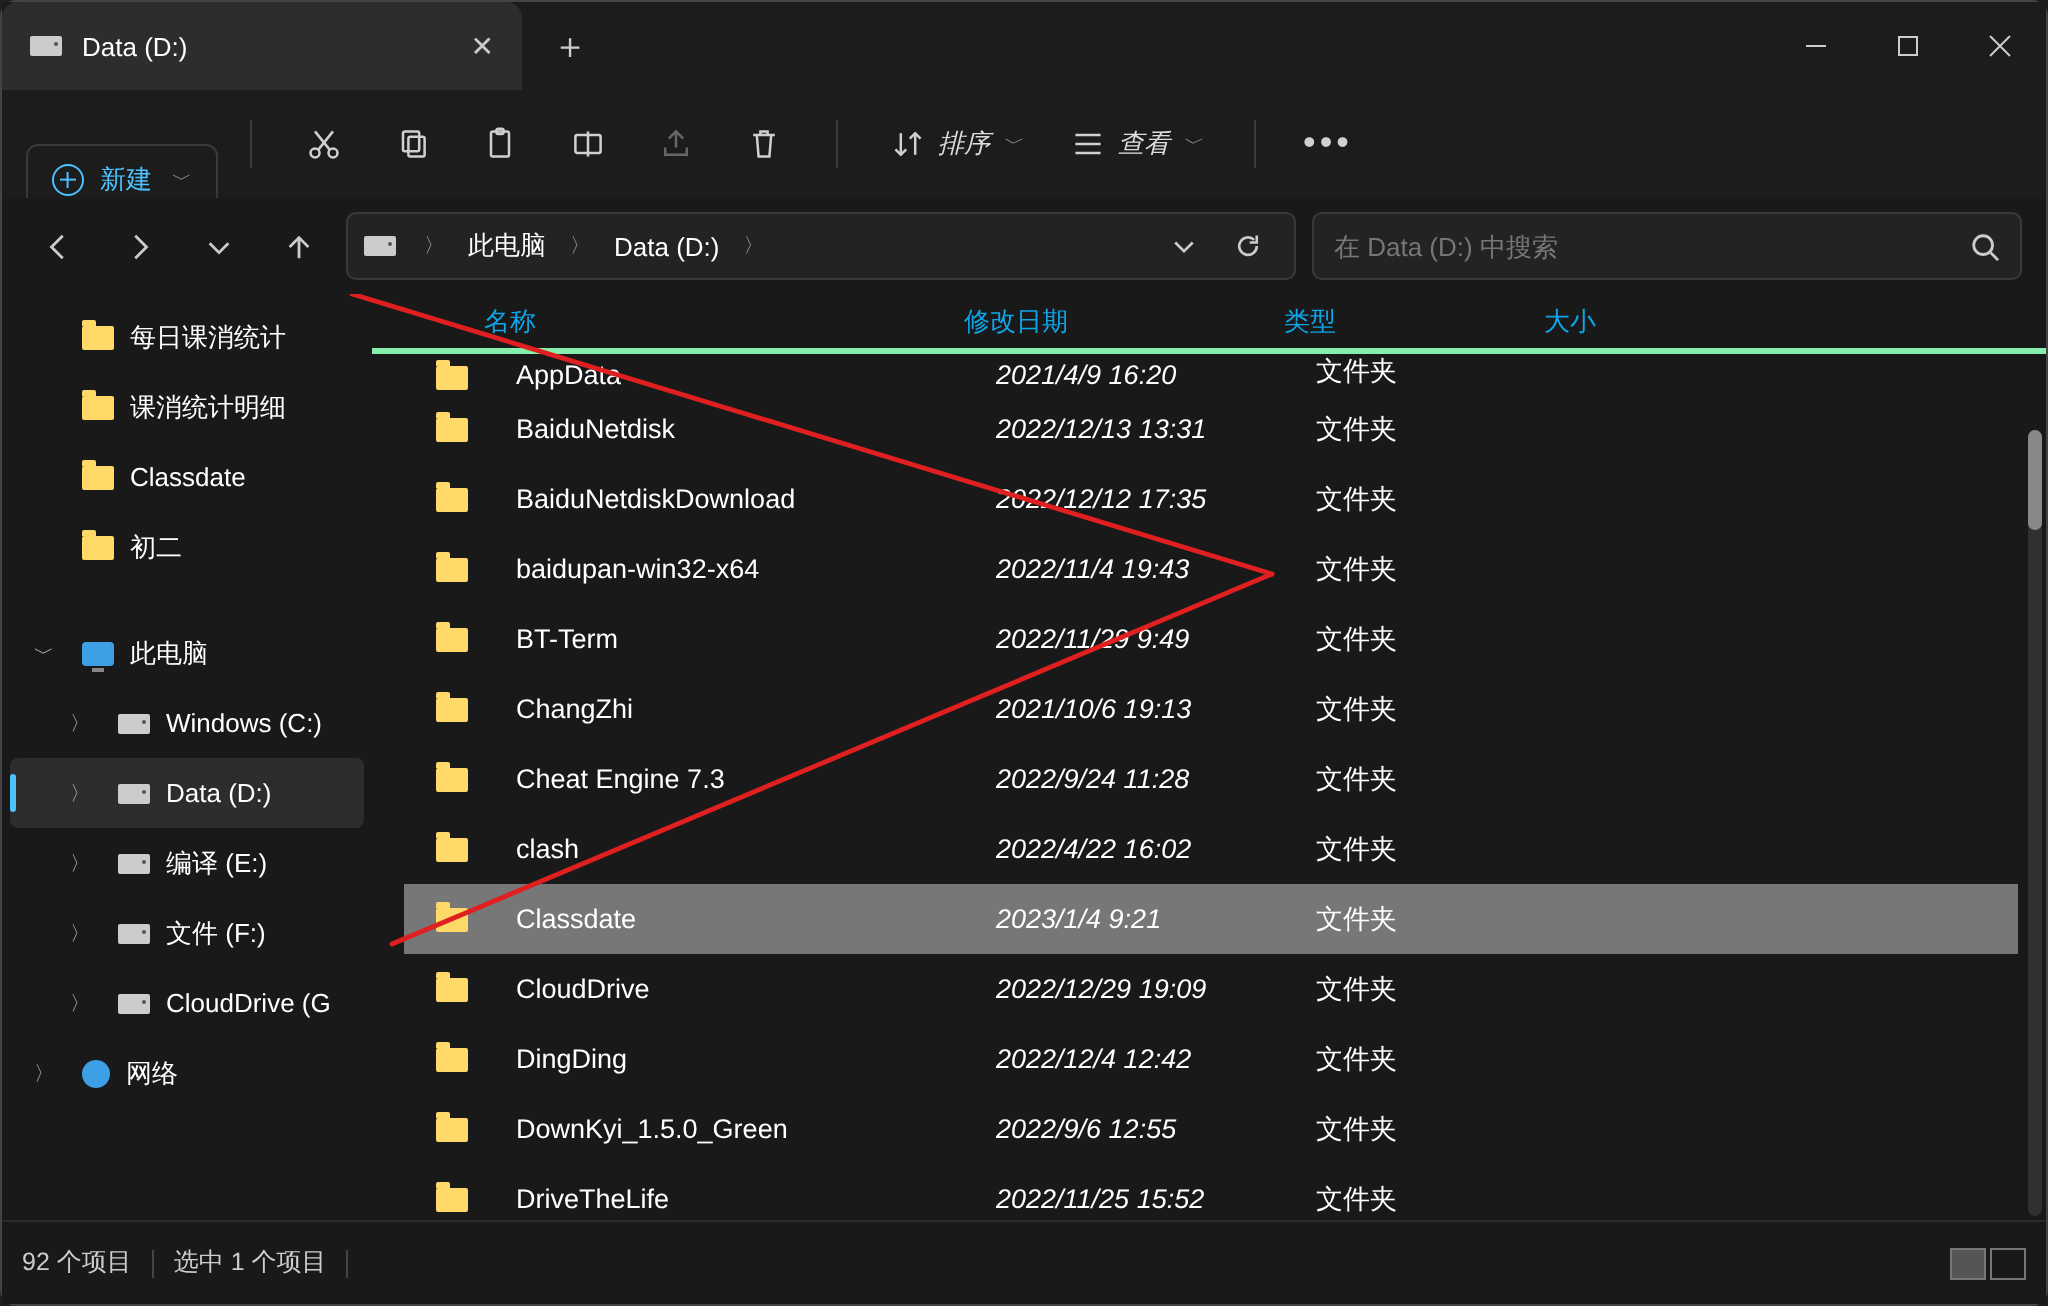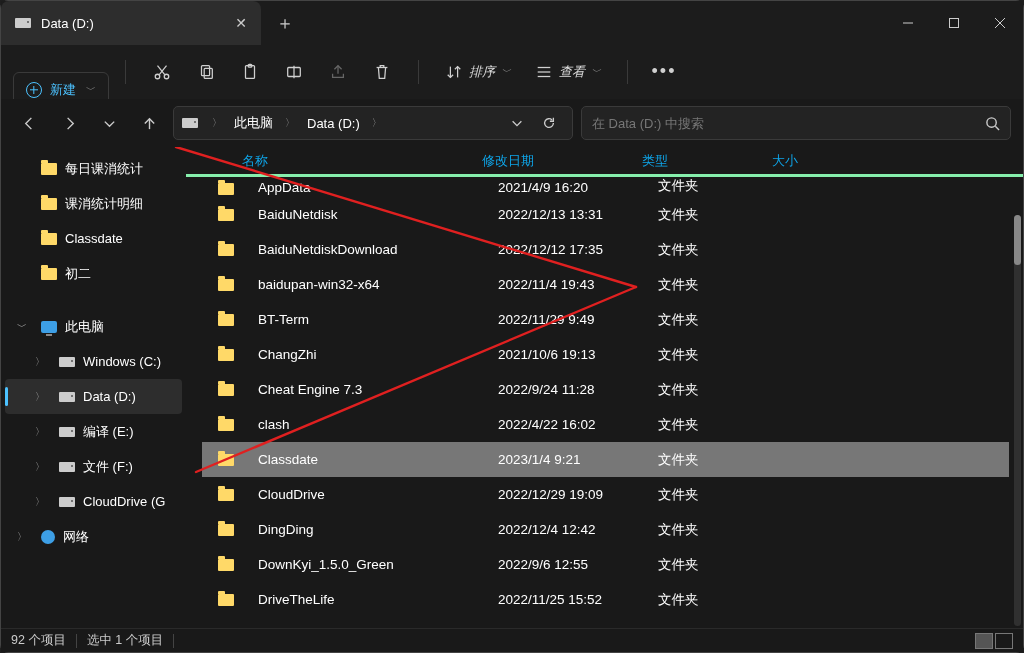--- a/index.html
+++ b/index.html
@@ -34,21 +34,21 @@
   .navbar { height: 48px; display: flex; align-items: center; padding: 8px 12px; gap: 8px; background:#191919; }
   .navbtn { width: 32px; height:32px; display:flex; align-items:center; justify-content:center; color:#ccc; }
   .navbtn svg { width:15px; height:15px; stroke:#ccc; stroke-width:1.5; fill:none;}
   .breadcrumb { flex: 1; height: 34px; border:1px solid #3a3a3a; border-radius:5px; display:flex; align-items:center; padding: 0 8px; gap:2px; font-size:13px; background:#232323; }
   .breadcrumb > * { display:flex; align-items:center; }
   .bc-sep { color:#9a9a9a; padding:0 6px; font-size:10px;}
   .bc-item { padding: 4px 4px; }
   .bc-end { flex:1;}
   .bc-btn { width:30px; height:30px; display:flex;align-items:center;justify-content:center;}
   .bc-btn svg{width:14px;height:14px;stroke:#ccc;stroke-width:1.5;fill:none;}
-  .search { width: 430px; height:34px; border:1px solid #3a3a3a; border-radius:5px; display:flex; align-items:center; padding:0 10px; background:#232323; }
+  .search { width: 355px; height:34px; border:1px solid #3a3a3a; border-radius:5px; display:flex; align-items:center; padding:0 10px; background:#232323; }
   .search input { flex:1; height:100%; background:transparent; border:none; outline:none; color:#ccc; font-size:13px;}
   .search input::placeholder{color:#777;}
   .search svg{width:15px;height:15px;stroke:#ccc;stroke-width:1.5;fill:none;}
   
   .body { flex:1; display:flex; min-height:0; position:relative; }
   .sidebar { width: 185px; background:#191919; overflow:hidden; padding-top:4px; font-size:13px; }
   .side-item { height: 35px; display:flex; align-items:center; gap:8px; padding-left:40px; position:relative; }
   .side-item.depth2 { padding-left:58px; }
   .side-item .expand { position:absolute; left:16px; font-size:10px; color:#aaa; }
   .side-item.depth2 .expand { left:34px; }
@@ -69,26 +69,26 @@
   .col-date { width:160px;}
   .col-type { width:130px;}
   .col-size { flex:1;}
   .filelist { flex:1; overflow:hidden; position:relative;}
   .filerows { position:absolute; left:16px; right:14px; top:0;}
   .row { display:flex; height:35px; align-items:center; font-size:13.5px; padding-left:16px; }
   .row.selected { background:#777; }
   .row.clip-top { height:20px; align-items:flex-end; padding-bottom:2px;}
   .row .icon-cell{ width:40px; display:flex; align-items:center;}
   .row .name-cell{ width:240px;}
-  .row .date-cell{ width:160px;}
+  .row .date-cell{ width:160px;font-style:italic;}
   .row .type-cell{ width:130px;}
   .scrollbar { position:absolute; right:2px; top:38px; bottom:2px; width:7px; background:#303030; border-radius:4px;}
   .scrollbar .thumb { position:absolute; left:0; right:0; top:0; height:50px; background:#888; border-radius:4px;}
   
-  .statusbar { height:24px; background:#191919; border-top:1px solid #2a2a2a; display:flex; align-items:center; font-size:12.5px; padding:0 10px; gap:10px; color:#ccc;}
+  .statusbar { height:42px; background:#191919; border-top:1px solid #2a2a2a; display:flex; align-items:center; font-size:12.5px; padding:0 10px; gap:10px; color:#ccc;}
   .statusbar .ssep{ width:1px; height:14px; background:#444;}
   .statusbar .spacer{flex:1;}
   .view-toggle { display:flex; gap:2px;}
   .view-toggle span{width:18px;height:16px;border:1px solid #777;display:inline-block;}
   .view-toggle span.active{background:#555;}
   
   .anno { position:absolute; pointer-events:none; z-index:50; }
   .anno line { stroke:#e02020; stroke-width:2.4; stroke-linecap:round; }
 </style>
 </head>

